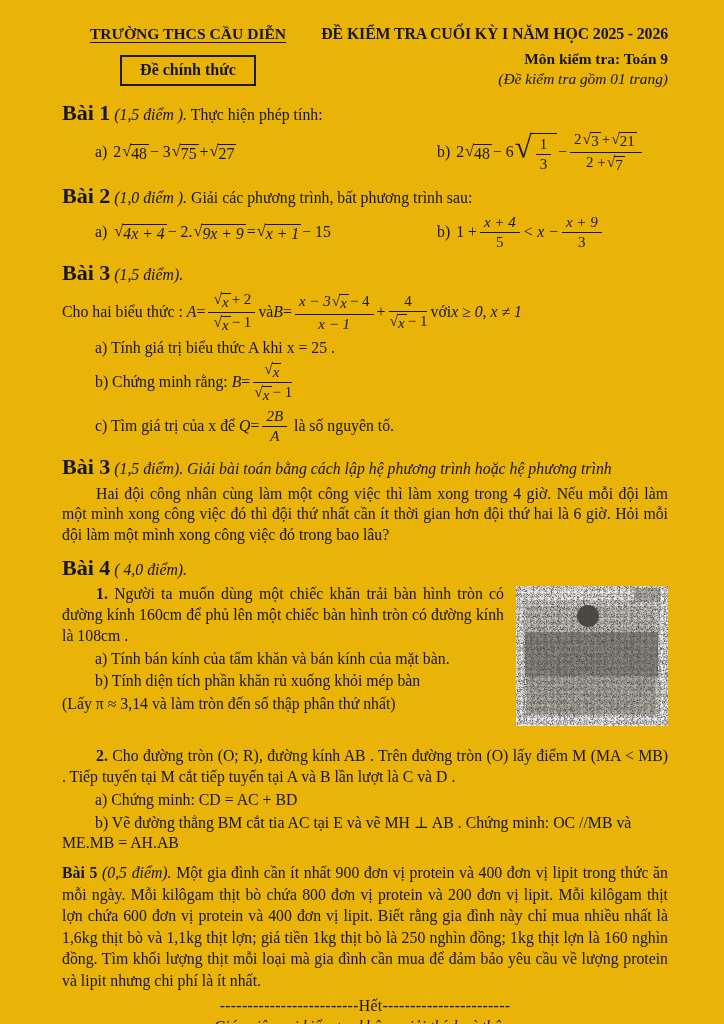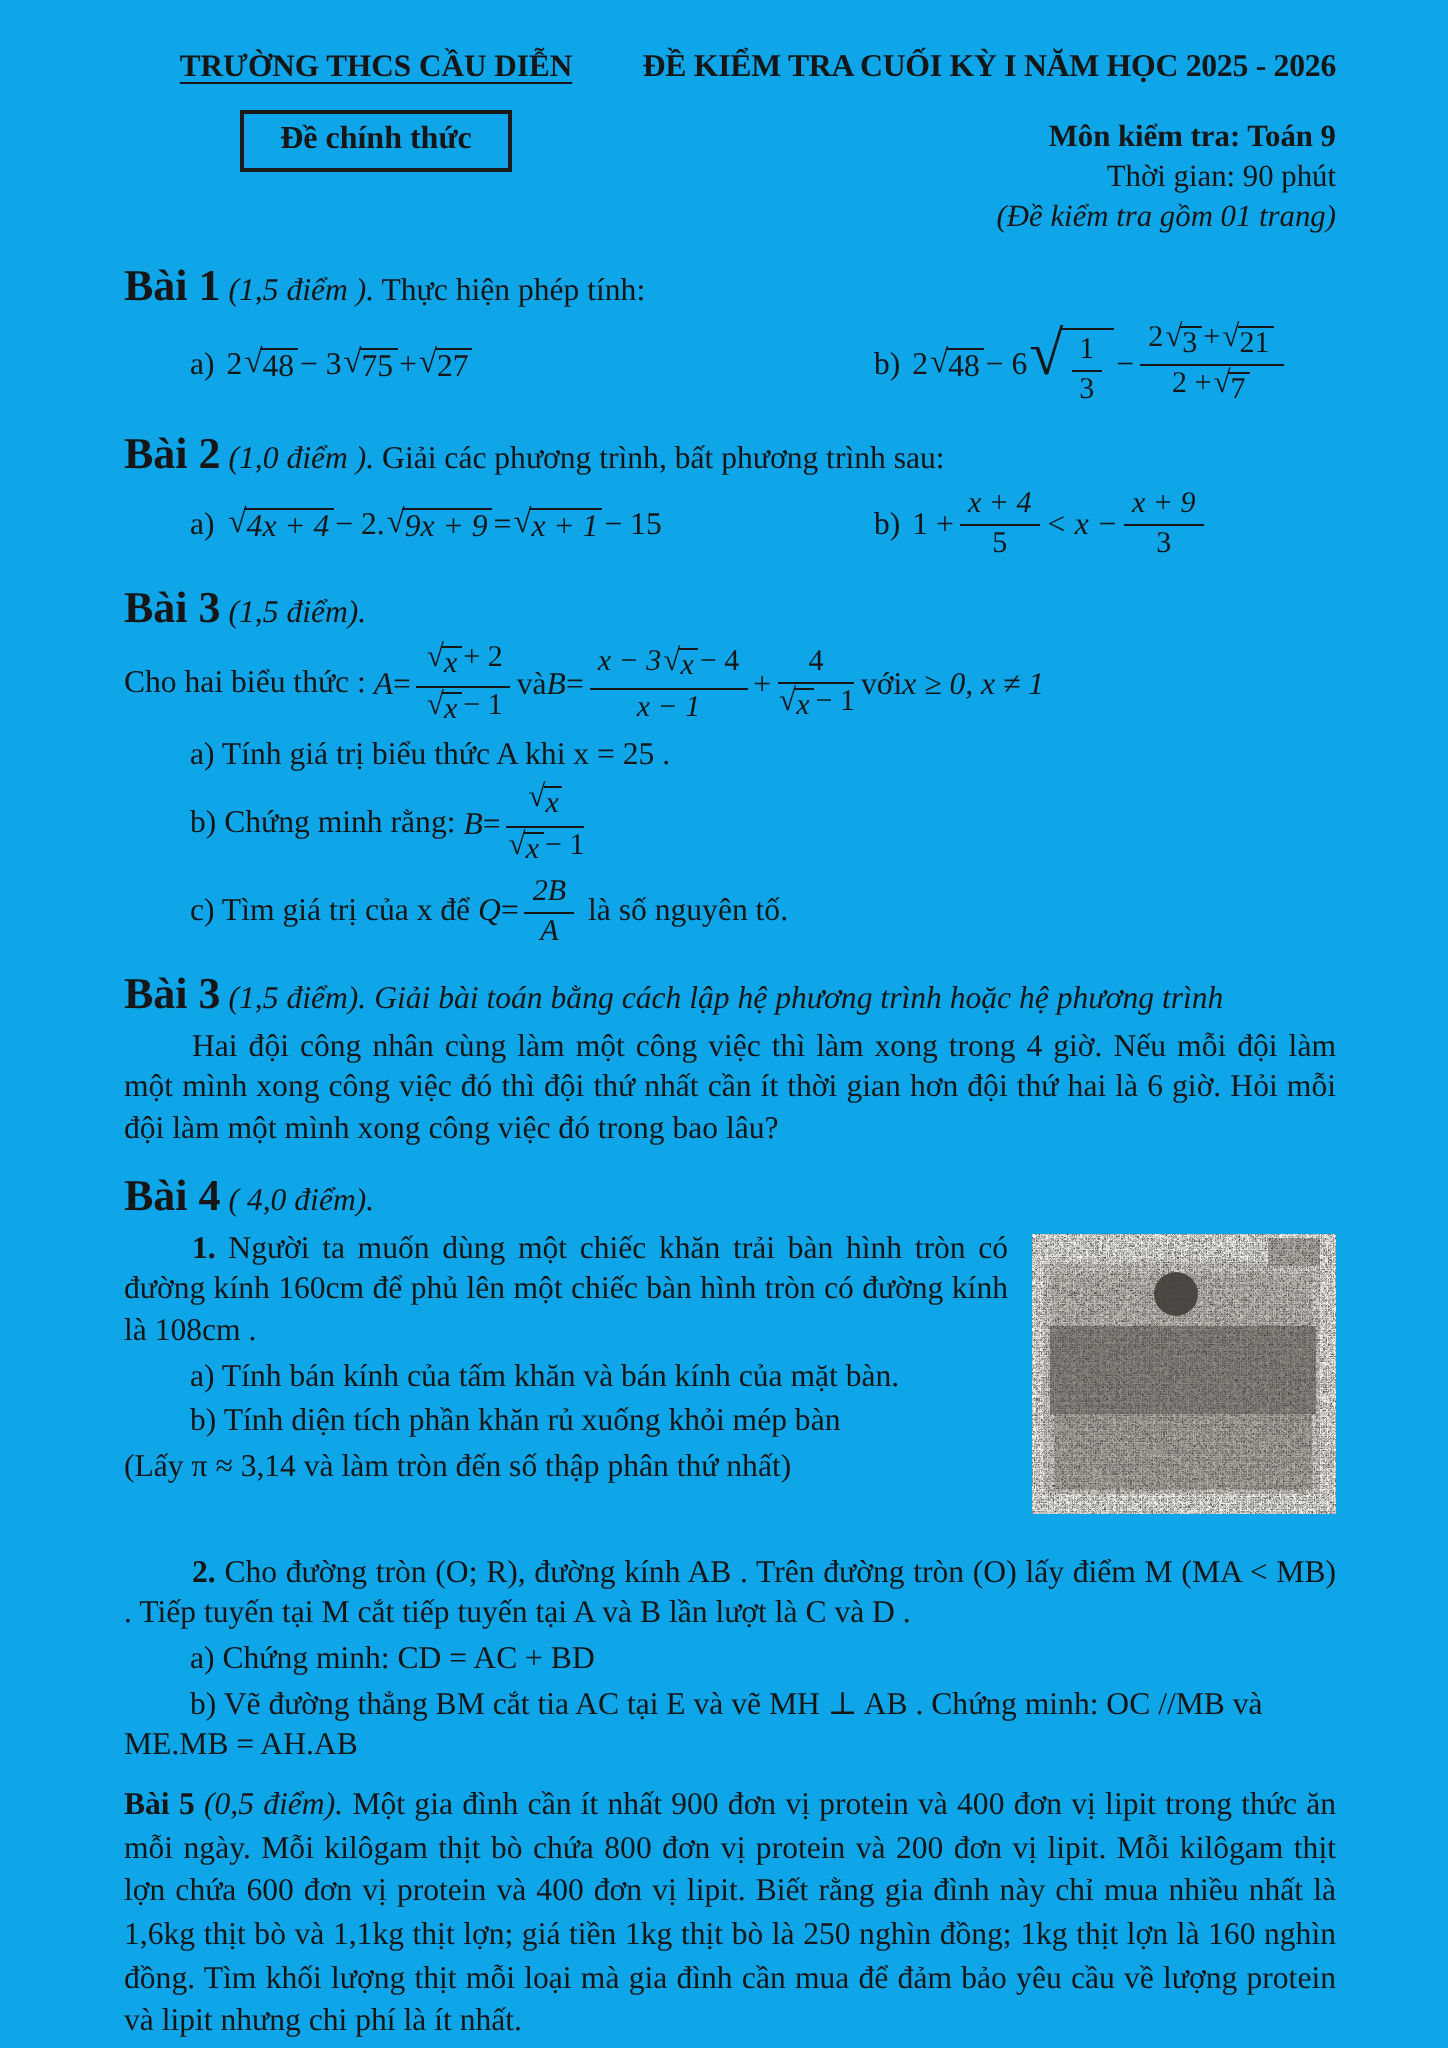--- a/index.html
+++ b/index.html
@@ -1,30 +1,30 @@
 <!DOCTYPE html>
 <html><head>
 <meta charset="utf-8">
 <style>
   html,body{margin:0;padding:0;background:#e8e8e6;}
   body{width:724px;height:1024px;overflow:hidden;}
   .page{
     box-sizing:border-box;width:724px;height:1024px;
-    padding:24px 56px 0 62px;background:#0ea5e9;
+    padding:24px 56px 0 62px;background:#eab308;
     font-family:"Liberation Serif","DejaVu Serif",serif;
     font-size:15.8px;line-height:1.31;color:#161616;
   }
   
   .hdr{display:flex;margin-bottom:10px;}
   .hdr-l{width:252px;flex:none;text-align:center;}
   .school{font-weight:700;font-size:15.6px;white-space:nowrap;text-decoration:underline;text-underline-offset:3px;}
   .stamp{display:inline-block;margin-top:11px;border:2px solid #1b1b1b;padding:3px 18px;font-weight:700;font-size:16px;}
   .hdr-r{flex:1;text-align:right;}
   .etitle{font-weight:700;font-size:15.9px;white-space:nowrap;letter-spacing:-0.15px;}
-  .esub{font-weight:700;font-size:15.4px;margin-top:14px;}
+  .esub{font-weight:700;font-size:15.4px;margin-top:4px;}
   .etime{font-size:15.4px;}
   .enote{font-style:italic;font-size:15.4px;}
   
   p{margin:0;}
   .ph{margin:8px 0 2px;}
   .ph b{font-size:22px;}
   .pts{font-style:italic;}
   .iti{font-style:italic;}
   .para{text-align:justify;margin:1px 0;}
   .ind{text-indent:34px;}
@@ -65,21 +65,20 @@
 <div class="page">
 
   <div class="hdr">
     <div class="hdr-l">
       <div class="school">TRƯỜNG THCS CẦU DIỄN</div>
       <div class="stamp">Đề chính thức</div>
     </div>
     <div class="hdr-r">
       <div class="etitle">ĐỀ KIỂM TRA CUỐI KỲ I NĂM HỌC 2025 - 2026</div>
       <div class="esub">Môn kiểm tra: Toán 9</div>
-      <div class="etime">Thời gian: 90 phút</div>
       <div class="enote">(Đề kiểm tra gồm 01 trang)</div>
     </div>
   </div>
 
   <p class="ph">
     <b>Bài 1</b>
     <i class="pts">(1,5 điểm ).</i>
     <span>Thực hiện phép tính:</span>
   </p>
   <div class="exrow">

